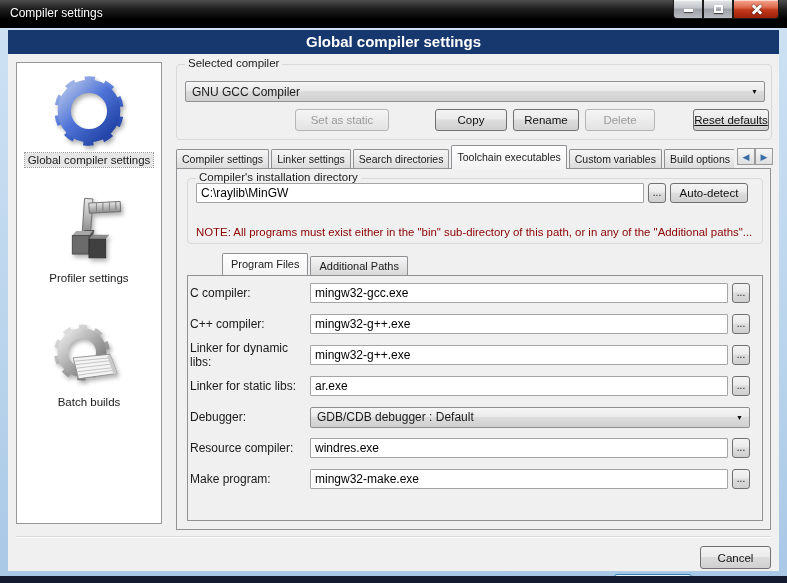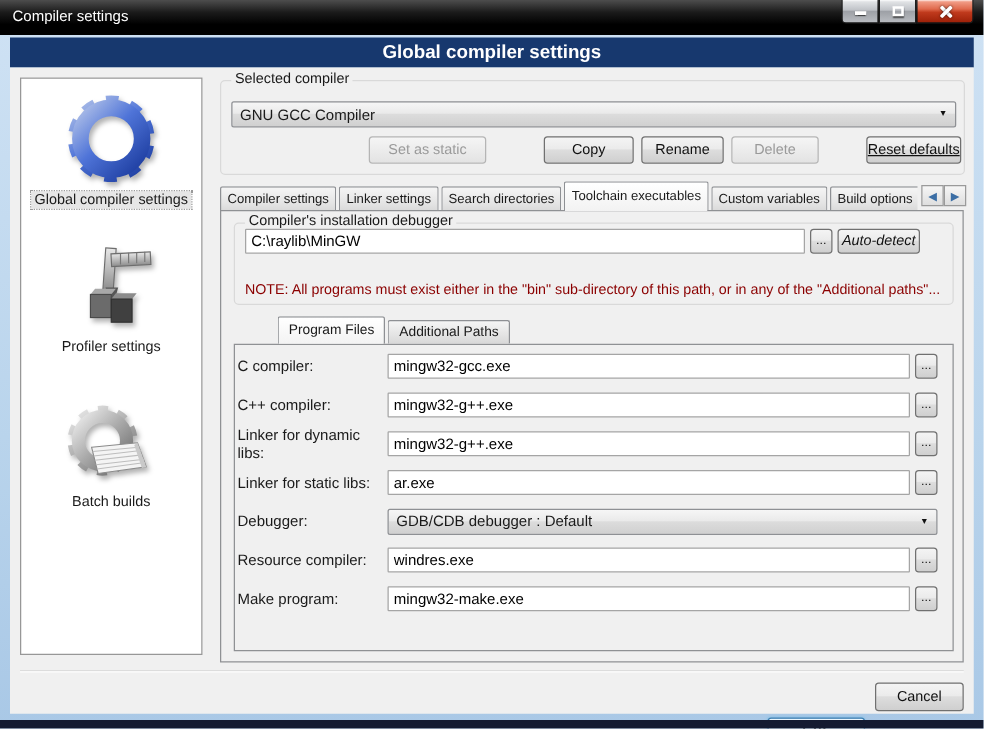--- a/index.html
+++ b/index.html
@@ -101,21 +101,21 @@
          border: 1px solid #9a9a9a; cursor: pointer; padding: 0; }
 
   .tabpanel { position: absolute; left: 168px; top: 114px; width: 595px; height: 362px;
               border: 1px solid #8f9194; background: #f0f0f0; z-index: 2; }
 
   
   .grp-install { left: 10px; top: 9px; width: 576px; height: 66px; }
   .install-row { position: absolute; left: 8px; top: 4px; width: 560px; display: flex; }
   .install-path { width: 448px; }
   .install-browse { margin-left: 4px; }
-  .autodetect { margin-left: 4px; width: 66px; height: 20px; font-style: italic; }
+  .autodetect { margin-left: 4px; width: 78px; height: 20px; }
   .note { position: absolute; left: 8px; top: 47px; width: 566px; font-size: 11.4px;
           color: #8b0000; white-space: nowrap; overflow: hidden; }
 
   
   .subtabs { position: absolute; left: 10px; top: 84px; display: flex; align-items: flex-end; height: 22px; }
   .subtab { height: 19px; line-height: 18px; padding: 0 8px; margin-right: 2px;
             background: linear-gradient(180deg,#f5f5f5 0%,#e4e4e4 60%,#d8d8d8 100%);
             border: 1px solid #8e9094; border-bottom: none; border-radius: 2px 2px 0 0;
             font-size: 11px; cursor: pointer; }
   .subtab.active { height: 22px; line-height: 21px; z-index: 3; position: relative;
@@ -247,21 +247,21 @@
         <div class="tab">Build options</div>
       </div>
     <div class="tabscroll">
       <button class="sbtn">◀</button>
       <button class="sbtn">▶</button>
     </div>
 
     <div class="tabpanel">
 
       <div class="groupbox grp-install">
-        <span class="group-label">Compiler's installation debugger</span>
+        <span class="group-label">Compiler's installation directory</span>
         <div class="install-row">
           <input class="tfield install-path" value="C:\raylib\MinGW" style="">
           <button class="btn browse install-browse">...</button>
           <button class="btn autodetect">Auto-detect</button>
         </div>
         <div class="note" style="color: rgb(139, 0, 0);">NOTE: All programs must exist either in the "bin" sub-directory of this path, or in any of the "Additional paths"...</div>
       </div>
 
       <div class="subtabs">
           <div class="subtab active">Program Files</div>

